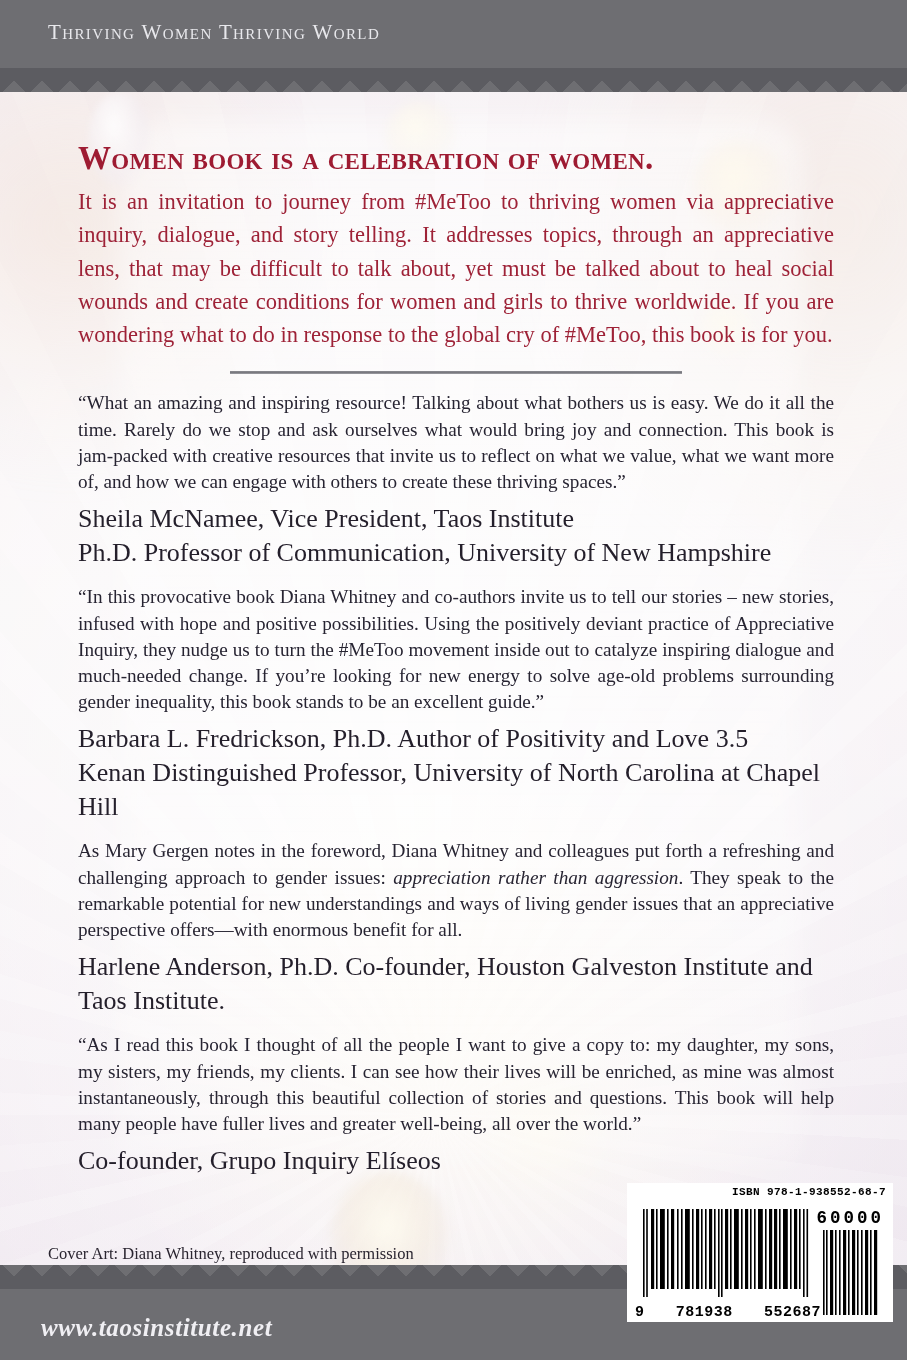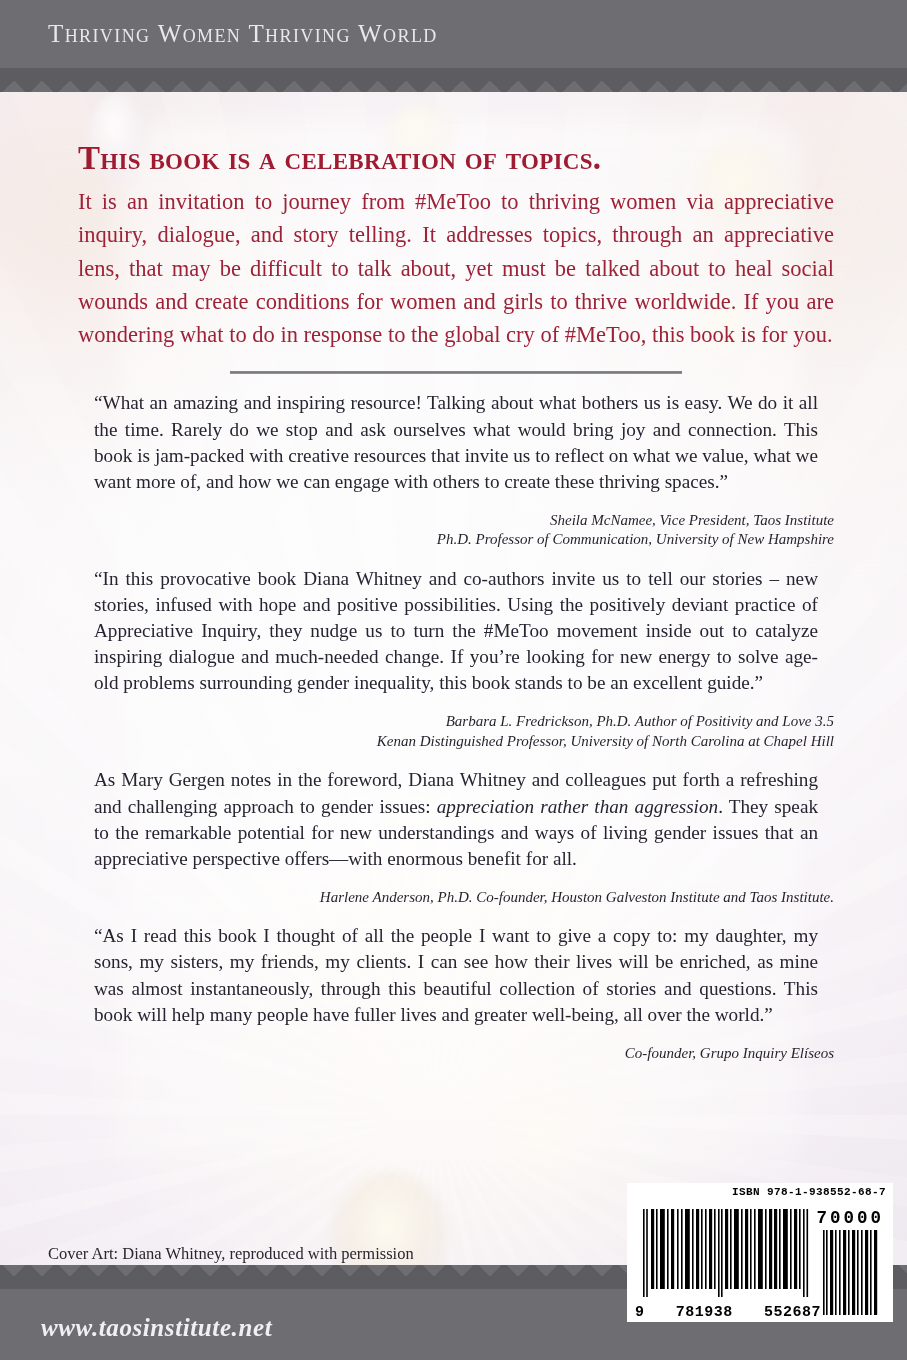--- a/index.html
+++ b/index.html
@@ -130,21 +130,21 @@
     transform: scaleY(-1);
   }
 
   .series-title {
     position: absolute;
     left: 48px;
     top: 20px;
     z-index: 7;
     color: #e8e8ec;
     font-family: "Liberation Serif", serif;
-    font-size: 25px;
+    font-size: 21px;
     font-variant: small-caps;
     letter-spacing: 1.4px;
     white-space: nowrap;
   }
 
   .site-url {
     position: absolute;
     left: 41px;
     bottom: 18px;
     z-index: 7;
@@ -195,31 +195,30 @@
     background: linear-gradient(180deg, #8c8c92 0%, #76767c 60%, #a8a8ae 100%);
   }
 
   .quote {
     color: #272432;
     font-family: "Liberation Serif", serif;
     font-size: 19.2px;
     line-height: 1.36;
     text-align: justify;
     text-align-last: left;
-    margin: 16px;
+    margin: 0;
   }
   .quote.para { text-indent: 0; }
 
   .attrib {
     color: #241f2b;
     font-family: "Liberation Serif", serif;
-    font-style: italic;
-    font-size: 15px;
+    font-size: 26px;
     line-height: 1.30;
-    text-align: right;
+    text-align: left;
     margin: 7px 0 0 0;
   }
   .attrib-line { display: block; }
 
   .blk { margin-top: 15px; }
   .blk-1 { margin-top: 0; }
 
   .credit {
     position: absolute;
     left: 48px;
@@ -303,21 +302,21 @@
   <div class="bokeh bokeh-e"></div>
   <div class="bokeh bokeh-f"></div>
   <div class="bg-veil"></div>
 
   <div class="band band-top"></div>
   <div class="tri-strip tri-top"></div>
   <div class="series-title">Thriving Women Thriving World</div>
 
   <div class="content">
 
-    <h1 class="headline">This book is a celebration of topics.</h1>
+    <h1 class="headline">Women book is a celebration of women.</h1>
 
     <p class="intro">It is an invitation to journey from #MeToo to thriving women via appreciative inquiry, dialogue, and story telling. It addresses topics, through an appreciative lens, that may be difficult to talk about, yet must be talked about to heal social wounds and create conditions for women and girls to thrive worldwide. If you are wondering what to do in response to the global cry of #MeToo, this book is for you.</p>
 
     <div class="rule"></div>
 
     <div class="blk blk-1">
       <p class="quote">“What an amazing and inspiring resource! Talking about what bothers us is easy. We do it all the time. Rarely do we stop and ask ourselves what would bring joy and connection. This book is jam-packed with creative resources that invite us to reflect on what we value, what we want more of, and how we can engage with others to create these thriving spaces.”</p>
       <div class="attrib">
         <span class="attrib-line">Sheila McNamee, Vice President, Taos Institute</span>
         <span class="attrib-line">Ph.D. Professor of Communication, University of New Hampshire</span>
@@ -349,21 +348,21 @@
   </div>
 
   <div class="credit">Cover Art: Diana Whitney, reproduced with permission</div>
 
   <div class="tri-strip tri-bottom"></div>
   <div class="band band-bottom"></div>
   <div class="site-url">www.taosinstitute.net</div>
 
   <div class="barcode-box">
     <div class="isbn-text">ISBN 978-1-938552-68-7</div>
-    <div class="addon-text">70000</div>
+    <div class="addon-text">60000</div>
     <svg class="bars-main" viewBox="0 0 168 88" preserveAspectRatio="none">
       <g fill="#000">
         <rect x="0" y="0" width="1.6" height="88"></rect>
         <rect x="3.2" y="0" width="1.6" height="88"></rect>
         <rect x="8" y="0" width="3.2" height="80"></rect>
         <rect x="13" y="0" width="1.6" height="80"></rect>
         <rect x="17" y="0" width="4.8" height="80"></rect>
         <rect x="24" y="0" width="1.6" height="80"></rect>
         <rect x="28" y="0" width="3.2" height="80"></rect>
         <rect x="34" y="0" width="1.6" height="80"></rect>

